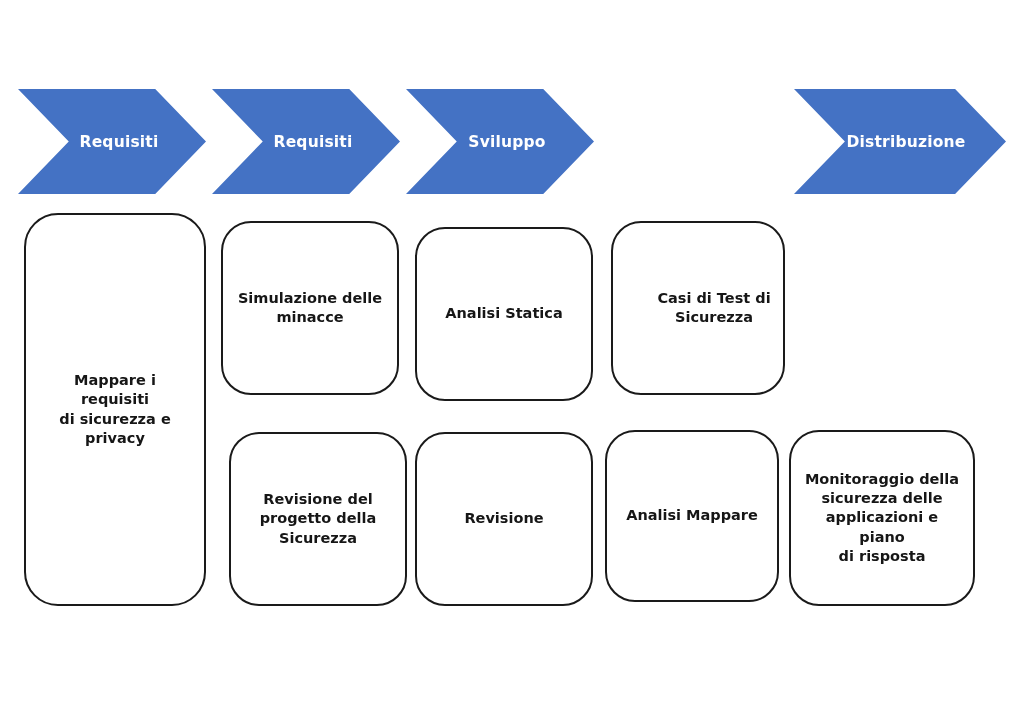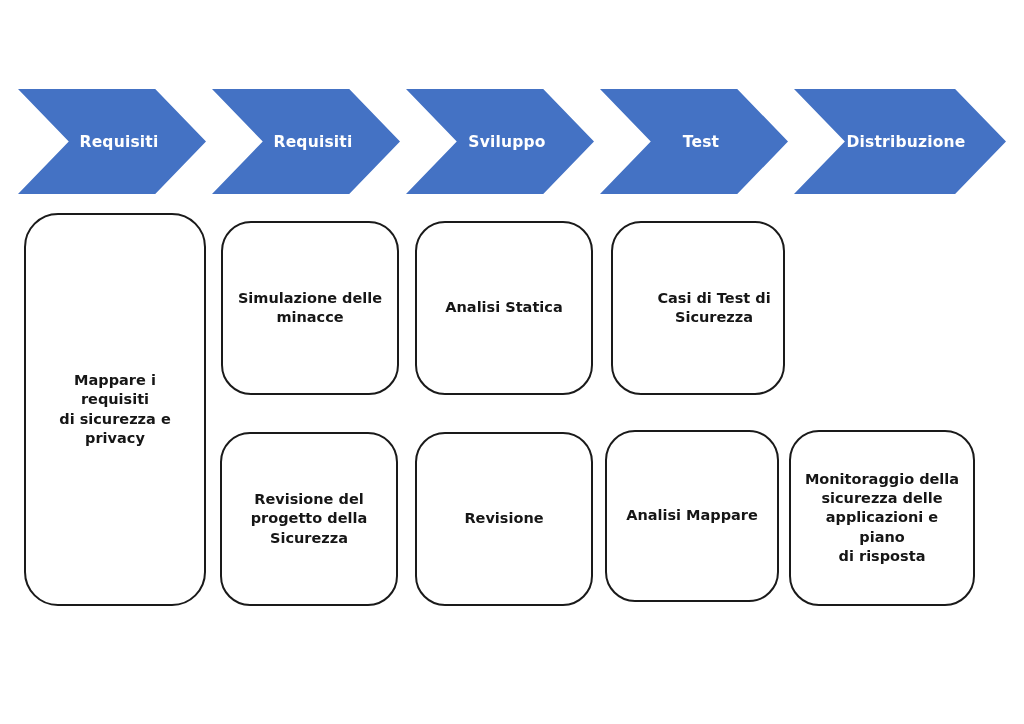--- a/index.html
+++ b/index.html
@@ -86,26 +86,26 @@
     line-height: 1.33;
     text-align: center;
     white-space: pre-line;
   }
 
   
   .box-c1     { left: 24px;  top: 213px; width: 182px; height: 393px; border-radius: 34px; }
 
   
   .box-c2-top { left: 221px; top: 221px; width: 178px; height: 174px; }
-  .box-c3-top { left: 415px; top: 221px; width: 178px; height: 174px; }
+  .box-c3-top { left: 415px; top: 227px; width: 178px; height: 174px; }
   .box-c4-top { left: 611px; top: 221px; width: 174px; height: 174px; padding-left: 44px; }
   .box-c5-top { left: 797px; top: 221px; width: 178px; height: 174px; }
 
   
-  .box-c2-bot { left: 220px; top: 432px; width: 178px; height: 174px; }
+  .box-c2-bot { left: 229px; top: 432px; width: 178px; height: 174px; }
   .box-c3-bot { left: 415px; top: 432px; width: 178px; height: 174px; }
   .box-c4-bot { left: 605px; top: 430px; width: 174px; height: 172px; }
   .box-c5-bot { left: 789px; top: 430px; width: 186px; height: 176px; }
 </style>
 </head>
 <body>
 
 <div id="diagram">
 
   <div class="chevron-band">
@@ -115,23 +115,20 @@
     </div>
 
     <div class="chevron chv-1">
       <span class="chevron-label">Requisiti</span>
     </div>
 
     <div class="chevron chv-2">
       <span class="chevron-label">Sviluppo</span>
     </div>
 
-    <div class="chevron chv-3">
-      <span class="chevron-label">Test</span>
-    </div>
 
     <div class="chevron chv-4">
       <span class="chevron-label">Distribuzione</span>
     </div>
 
   </div>
 
   <div class="task-box box-c1">
     <span class="task-label">Mappare i requisiti
 di sicurezza e

